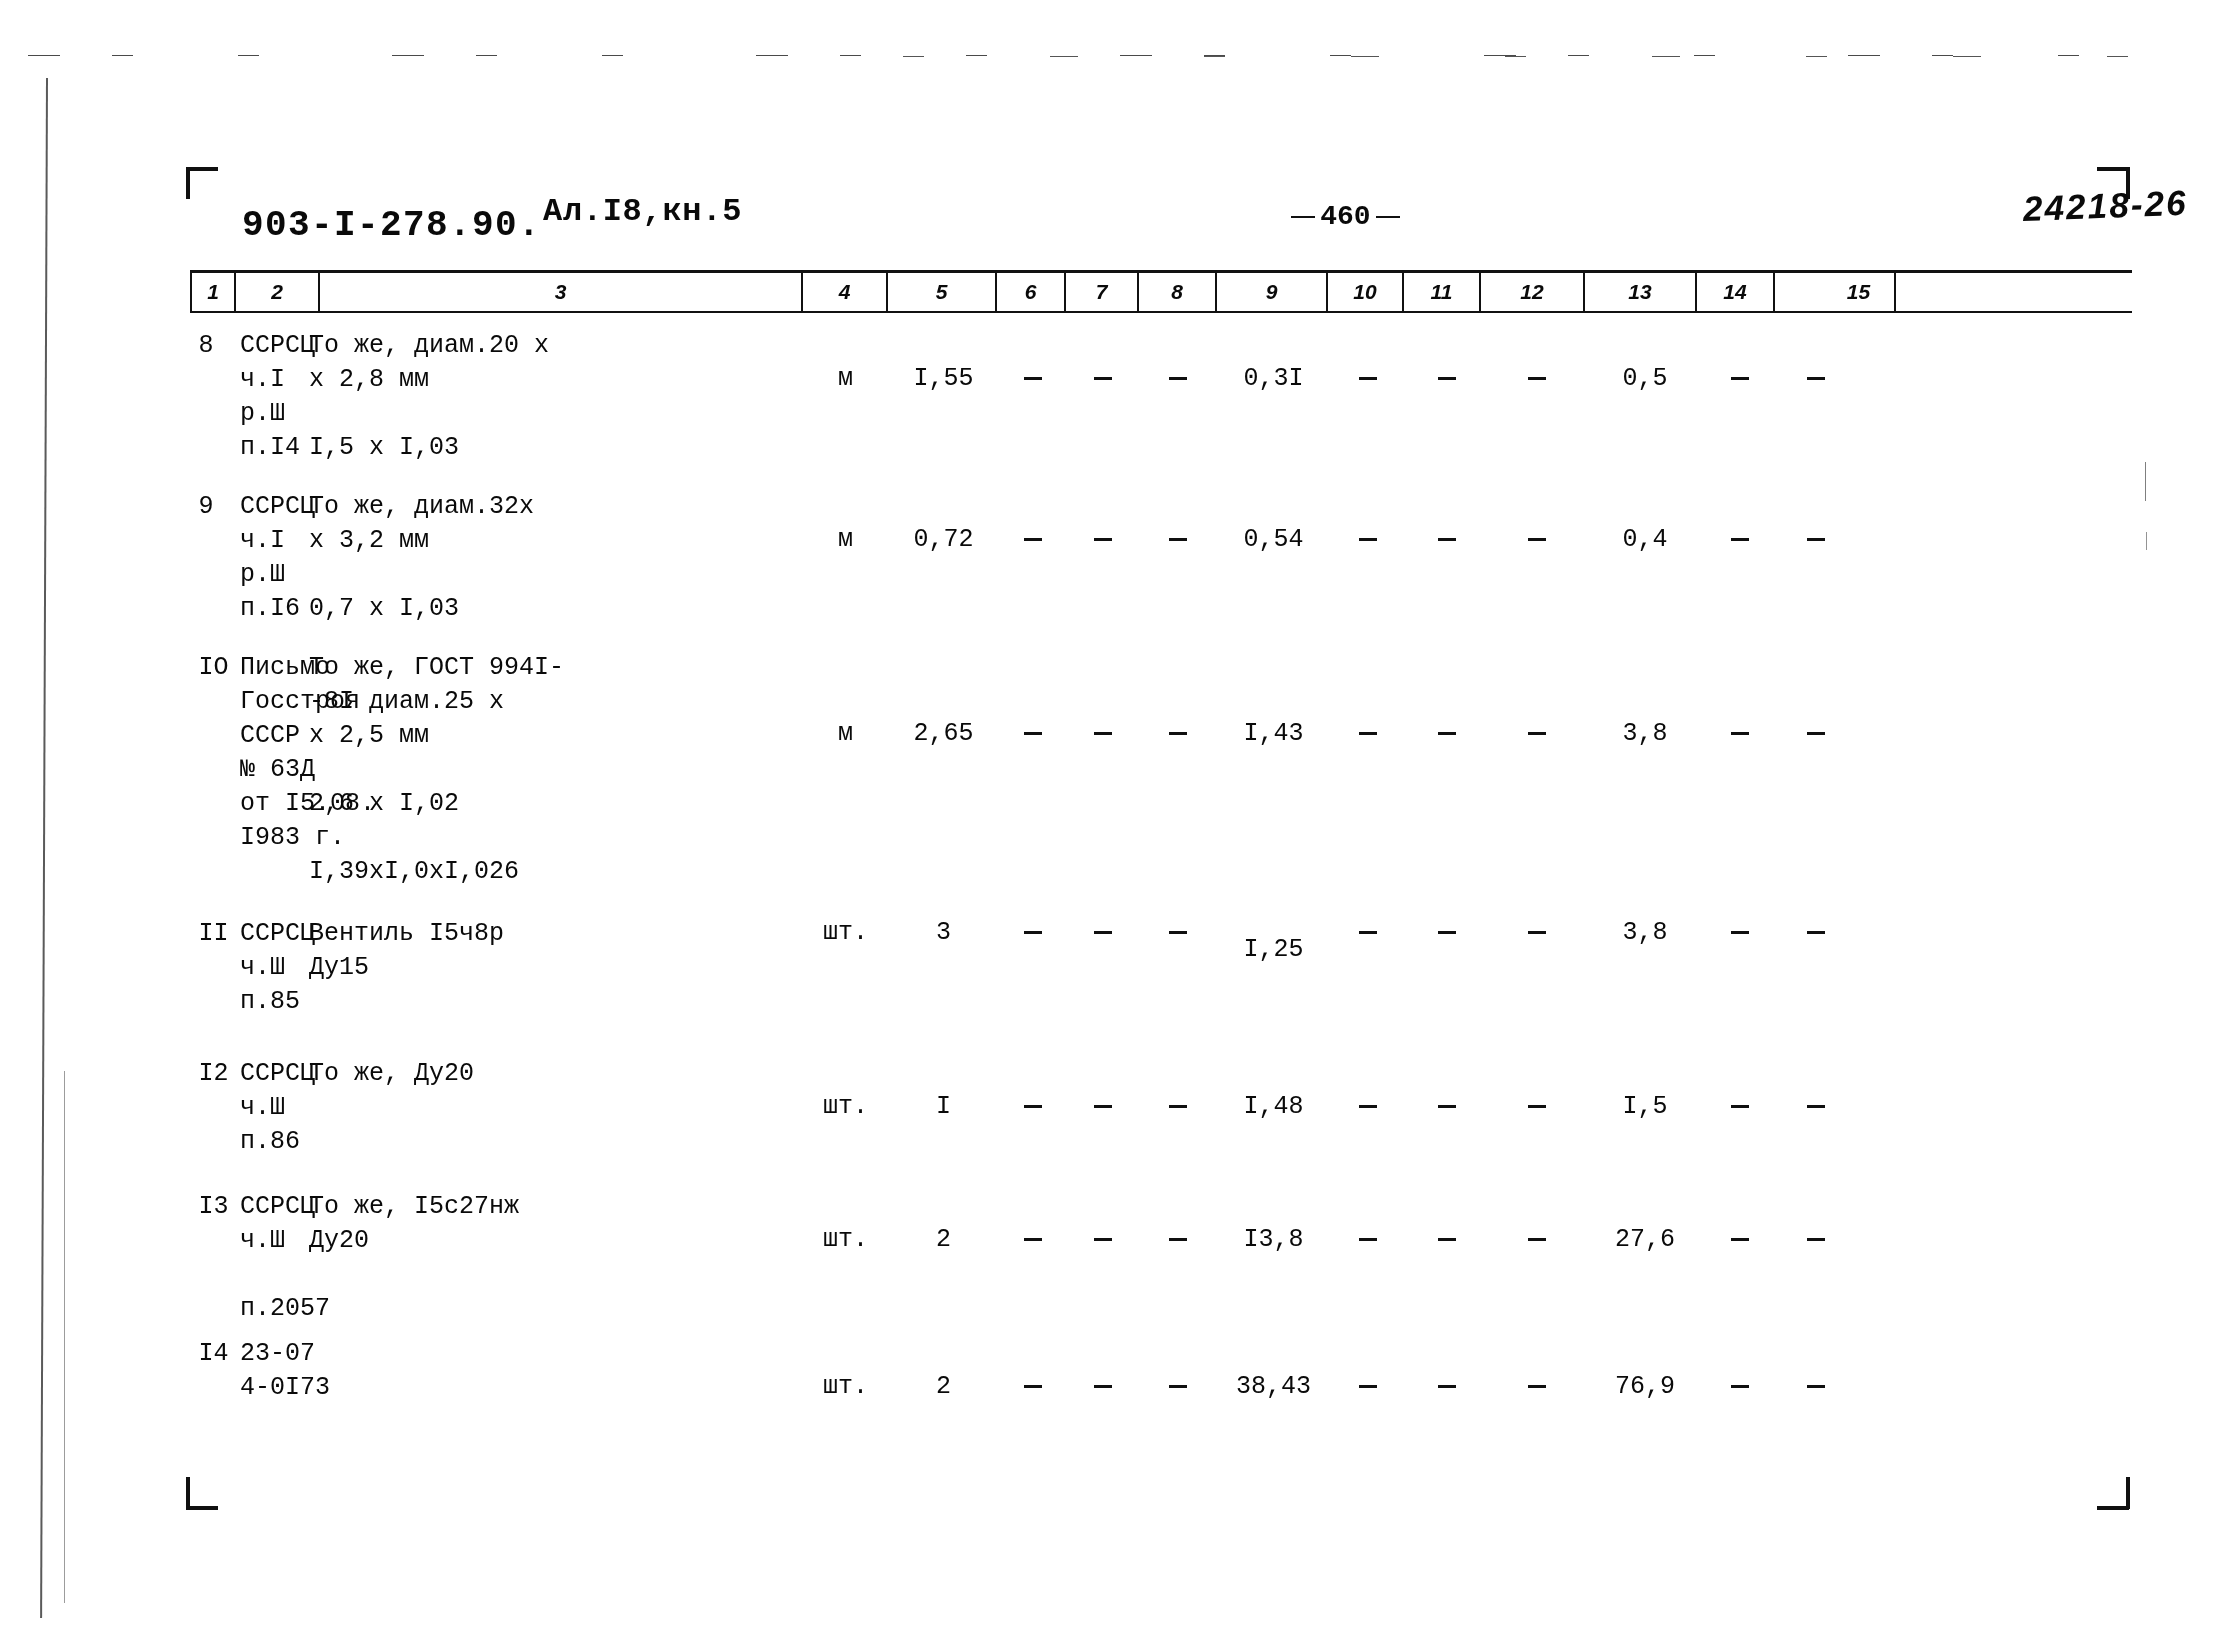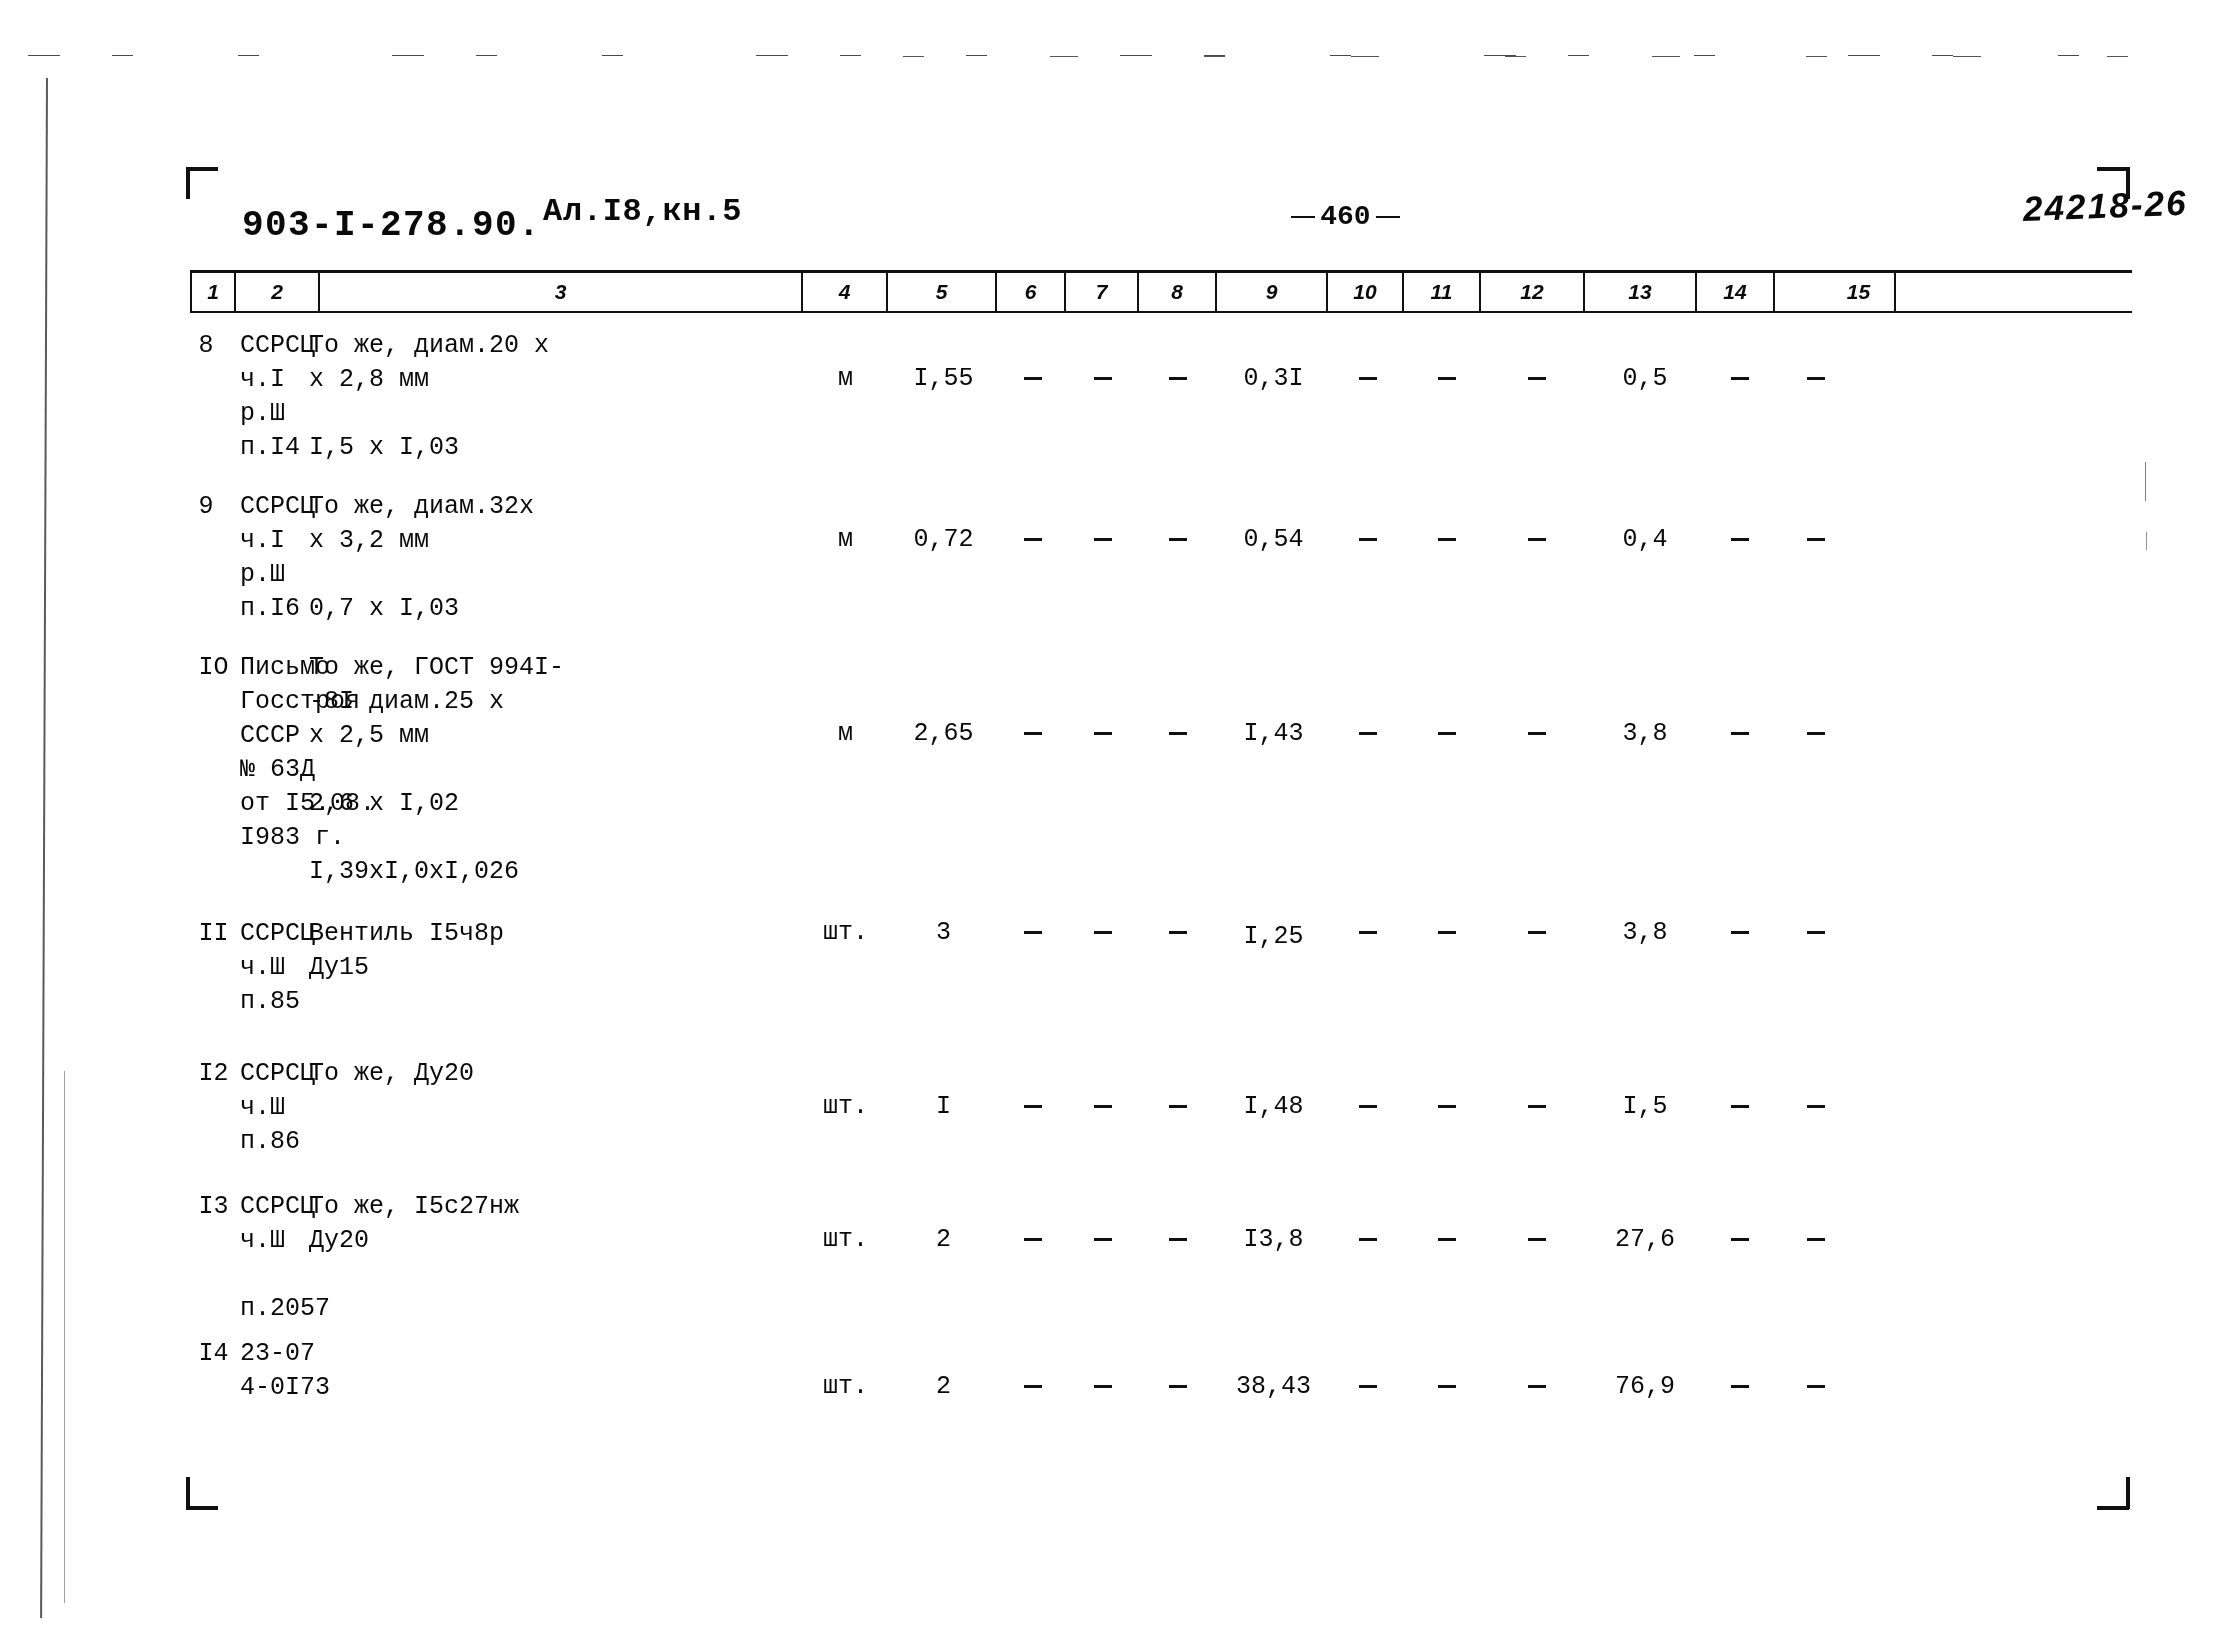--- a/index.html
+++ b/index.html
@@ -252,21 +252,21 @@
       <div class="txt" style="left: 50px; top: 0px;">ССРСЦ
 ч.Ш
 п.85</div>
       <div class="txt" style="left: 119px; top: 0px;">Вентиль I5ч8р
 Ду15</div>
       <div class="numcell" style="left: 613px; width: 85px; top: 0px;">шт.</div>
       <div class="numcell" style="left: 699px; width: 109px; top: 0px;">3</div>
       <div class="numcell" style="left: 808px; width: 69px; top: 0px;"><span class="dash-m"></span></div>
       <div class="numcell" style="left: 876px; width: 73px; top: 0px;"><span class="dash-m"></span></div>
       <div class="numcell" style="left: 949px; width: 78px; top: 0px;"><span class="dash-m"></span></div>
-      <div class="numcell" style="left: 1028px; width: 111px; top: 4px;">I,25</div>
+      <div class="numcell" style="left: 1028px; width: 111px; top: 17px;">I,25</div>
       <div class="numcell" style="left: 1138px; width: 80px; top: 0px;"><span class="dash-m"></span></div>
       <div class="numcell" style="left: 1218px; width: 77px; top: 0px;"><span class="dash-m"></span></div>
       <div class="numcell" style="left: 1295px; width: 104px; top: 0px;"><span class="dash-m"></span></div>
       <div class="numcell" style="left: 1399px; width: 112px; top: 0px;">3,8</div>
       <div class="numcell" style="left: 1511px; width: 78px; top: 0px;"><span class="dash-m"></span></div>
       <div class="numcell" style="left: 1589px; width: 73px; top: 0px;"><span class="dash-m"></span></div>
     </div>
     <div class="row" style="position: absolute; left: 0px; top: 728px; width: 1953px; height: 161px;">
       <div class="txt" style="left: 8.4px; top: 0px;">I2</div>
       <div class="txt" style="left: 50px; top: 0px;">ССРСЦ

